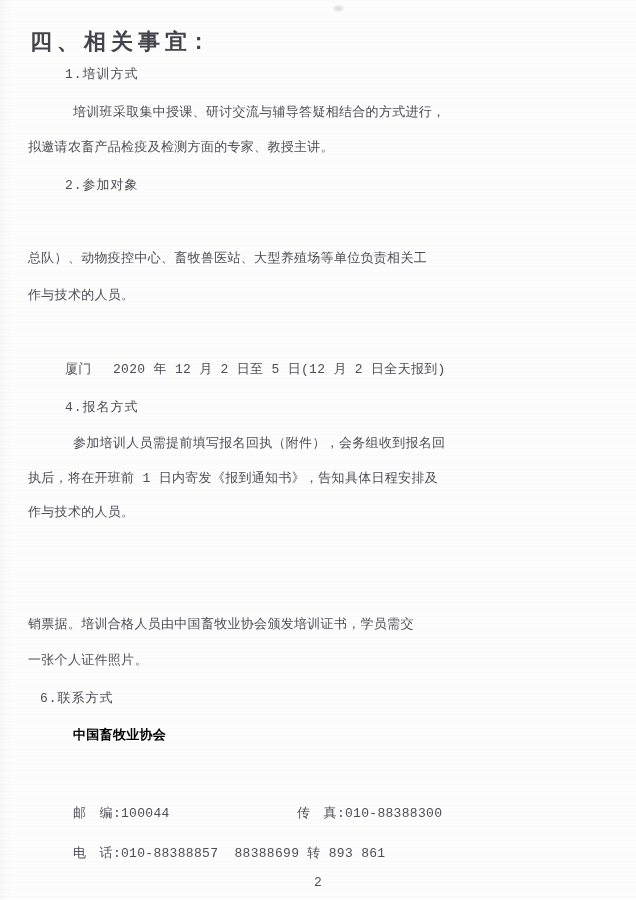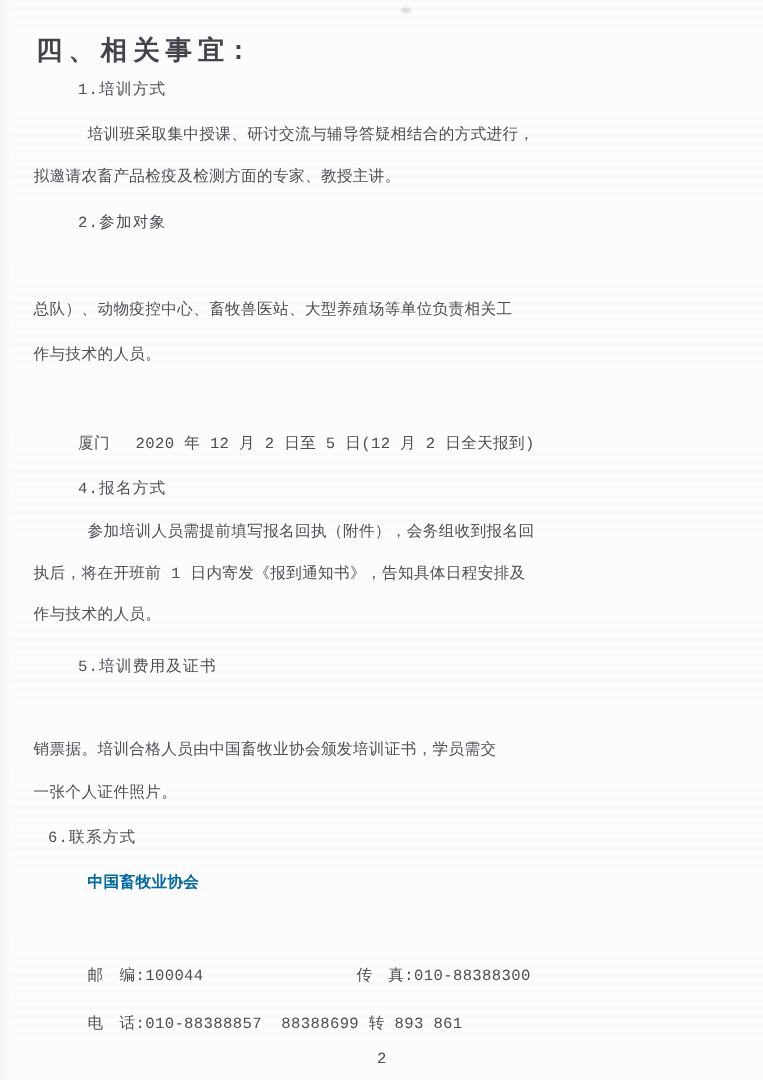--- a/index.html
+++ b/index.html
@@ -37,21 +37,21 @@
     letter-spacing: 1px;
   }
   .heading {
     font-size: 22px;
     font-weight: bold;
     letter-spacing: 5px;
     color: #43434b;
   }
   .bold {
     font-weight: bold;
-    color: #0369a1;
+    color: #000000;
   }
   .pagenum {
     left: 0;
     width: 100%;
     text-align: center;
     font-size: 13px;
     letter-spacing: 0;
   }
   .fax-group {
     position: absolute;
@@ -85,21 +85,20 @@
   <div class="ln" style="top:247px;left:28px">总队）、动物疫控中心、畜牧兽医站、大型养殖场等单位负责相关工</div>
   <div class="ln" style="top:284px;left:28px">作与技术的人员。</div>
 
   <div class="ln" style="top:358px;left:65px">厦门　 2020 年 12 月 2 日至 5 日(12 月 2 日全天报到)</div>
 
   <div class="ln title" style="top:396px;left:65px">4.报名方式</div>
   <div class="ln" style="top:432px;left:73px">参加培训人员需提前填写报名回执（附件），会务组收到报名回</div>
   <div class="ln" style="top:467px;left:28px">执后，将在开班前 1 日内寄发《报到通知书》，告知具体日程安排及</div>
   <div class="ln" style="top:501px;left:28px">作与技术的人员。</div>
 
-  <div class="ln title" style="top:544px;left:65px">5.培训费用及证书</div>
   <div class="ln" style="top:613px;left:28px">销票据。培训合格人员由中国畜牧业协会颁发培训证书，学员需交</div>
   <div class="ln" style="top:649px;left:28px">一张个人证件照片。</div>
 
   <div class="ln title" style="top:687px;left:40px">6.联系方式</div>
   <div class="ln bold" style="top:724px;left:73px">中国畜牧业协会</div>
 
 
   <div class="ln" style="top:802px;left:73px"><span>邮　编:</span><span>100044</span><span class="fax-group"><span>传　真:</span><span>010-88388300</span></span></div>
 
   <div class="ln" style="top:842px;left:73px"><span>电　话:</span><span>010-88388857  88388699 转 893 861</span></div>

